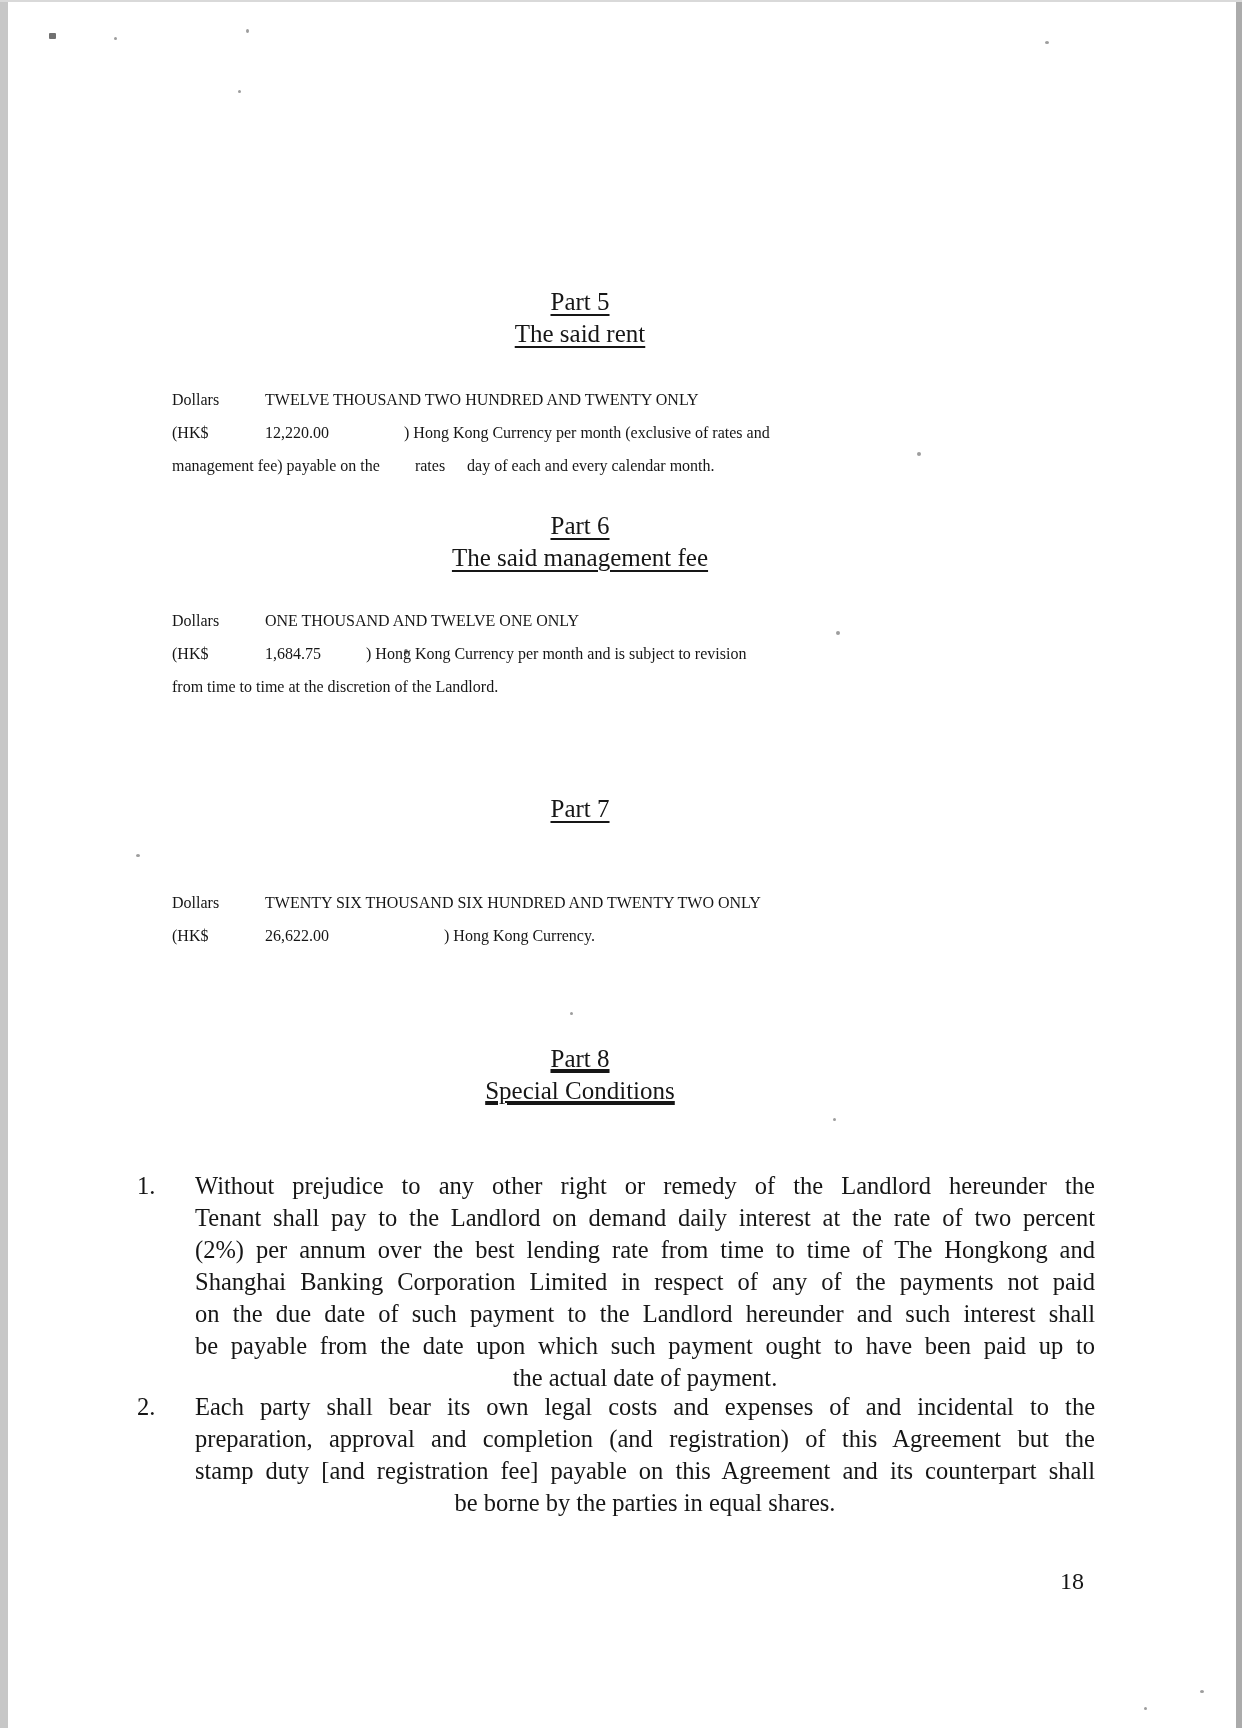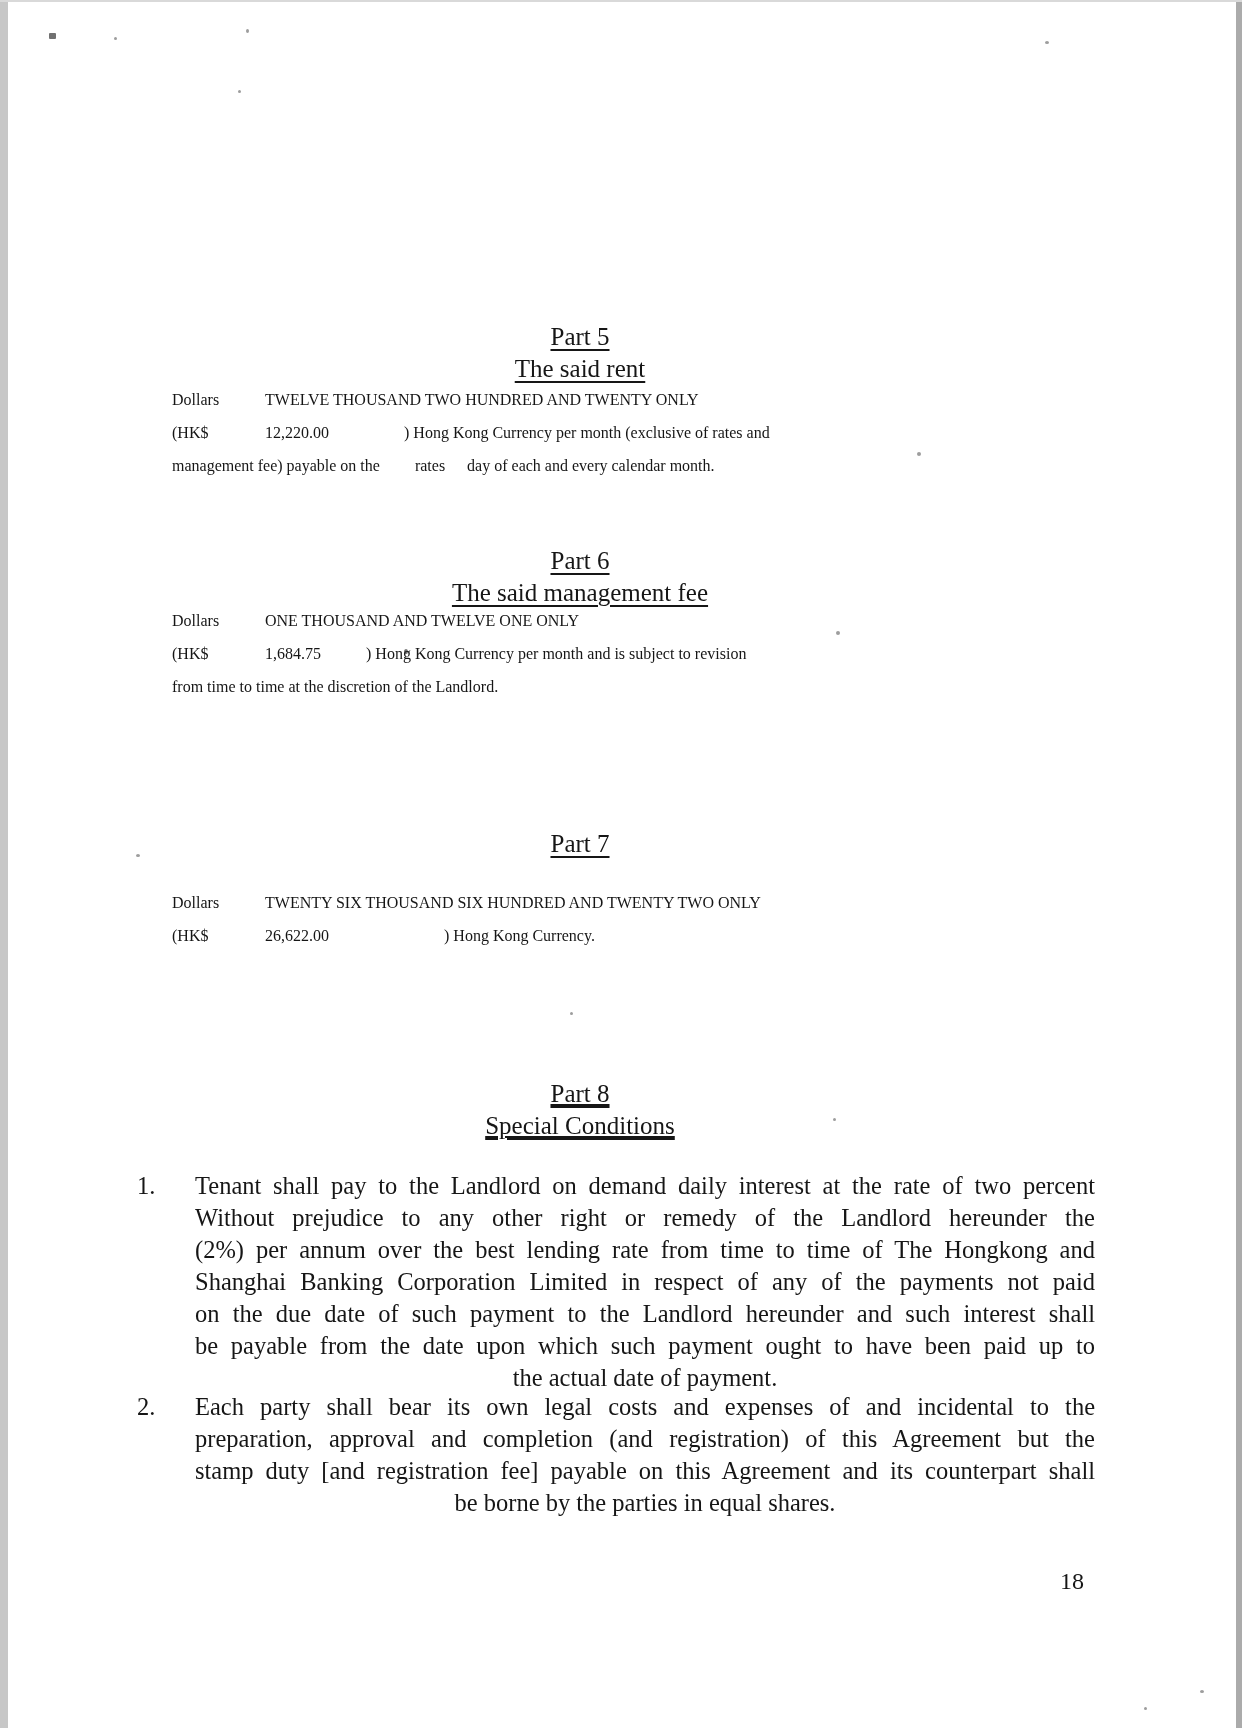--- a/index.html
+++ b/index.html
@@ -24,21 +24,21 @@
   .sp7{left:836px;top:631px;width:4px;height:4px;}
   .sp8{left:404px;top:649px;width:4px;height:5px;opacity:.8;}
   .sp9{left:136px;top:854px;width:4px;height:3px;}
   .sp10{left:570px;top:1012px;width:3px;height:3px;}
   .sp11{left:833px;top:1118px;width:3px;height:3px;}
   .sp12{left:1200px;top:1690px;width:4px;height:3px;}
   .sp13{left:1144px;top:1707px;width:3px;height:3px;}
 
   
   .phead{position:absolute;left:160px;width:840px;text-align:center;
-         font-size:25px;line-height:32px;margin-top:35px;}
+         font-size:25px;line-height:32px;}
   .phead .ul{text-decoration:underline;text-underline-offset:4px;
              text-decoration-thickness:2px;}
   #p5h{top:286px;} #p6h{top:510px;} #p7h{top:793px;} #p8h{top:1043px;text-decoration:underline;}
 
   
   .pbody{position:absolute;left:172px;width:935px;font-size:16px;line-height:33px;}
   #p5b{top:383px;} #p6b{top:604px;} #p7b{top:886px;}
   .lbl{display:inline-block;width:93px;}
   .gsp{display:inline-block;height:1px;}
   .g22{width:22px;} .g35{width:35px;} .g45{width:45px;} .g75{width:75px;} .g115{width:115px;}
@@ -104,22 +104,22 @@
   </div>
 
   <div class="phead" id="p8h">
     <div class="ul">Part 8</div>
     <div class="ul">Special Conditions</div>
   </div>
 
   <div class="cond" id="c1">
     <span class="num">1.</span>
     <div class="txt">
+      <div class="jl">Without prejudice to any other right or remedy of the Landlord hereunder the</div>
       <div class="jl">Tenant shall pay to the Landlord on demand daily interest at the rate of two percent</div>
-      <div class="jl">Without prejudice to any other right or remedy of the Landlord hereunder the</div>
       <div class="jl">(2%) per annum over the best lending rate from time to time of The Hongkong and</div>
       <div class="jl">Shanghai Banking Corporation Limited in respect of any of the payments not paid</div>
       <div class="jl">on the due date of such payment to the Landlord hereunder and such interest shall</div>
       <div class="jl">be payable from the date upon which such payment ought to have been paid up to</div>
       <div class="jl-last">the actual date of payment.</div>
     </div>
   </div>
 
   <div class="cond" id="c2">
     <span class="num">2.</span>

